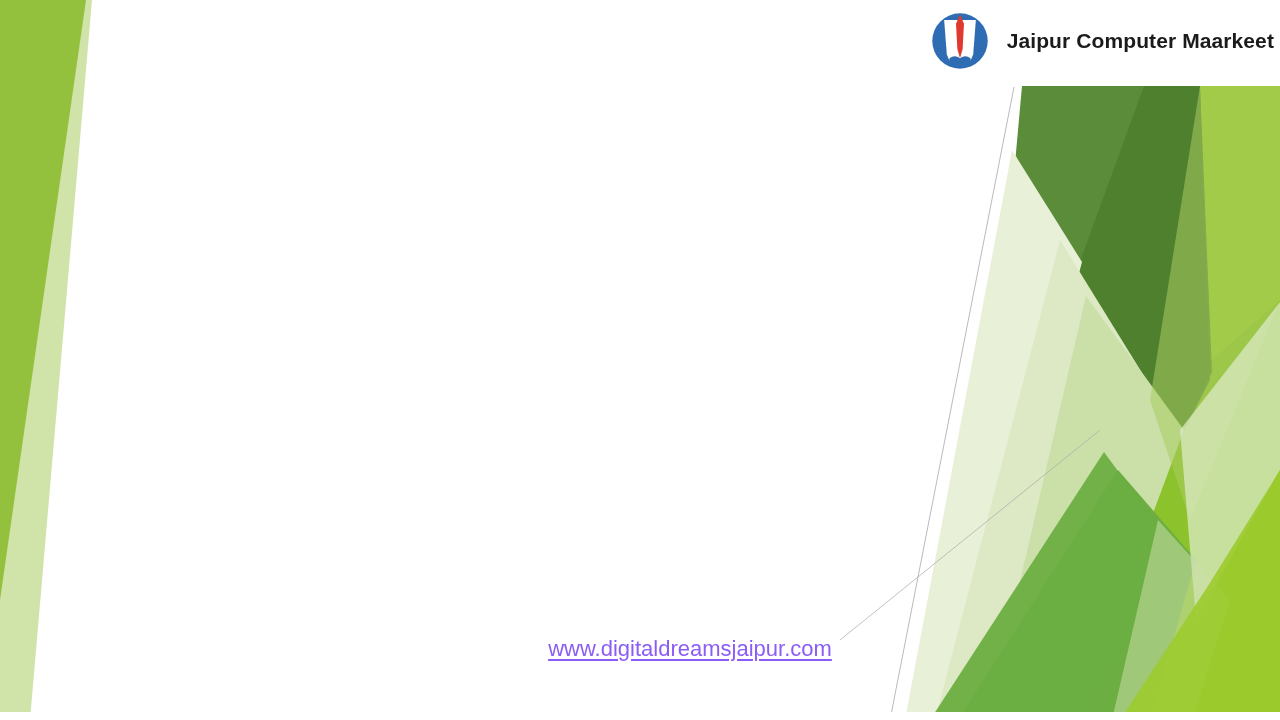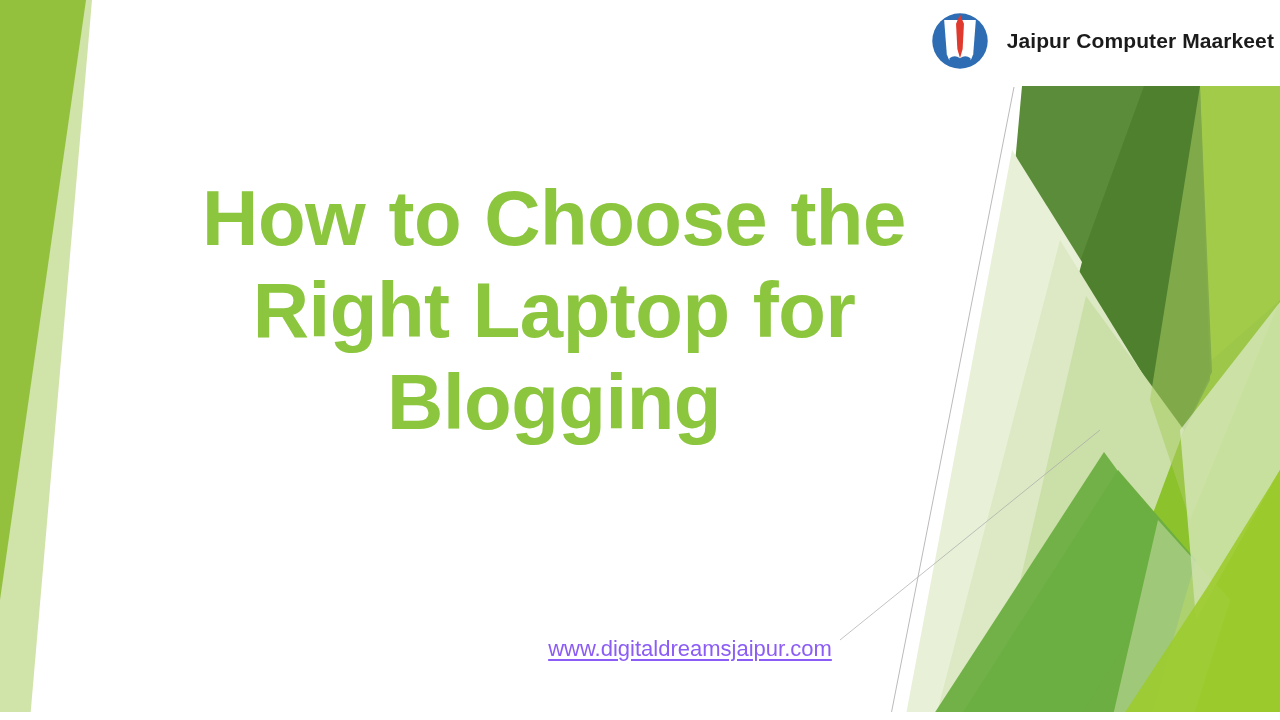--- a/index.html
+++ b/index.html
@@ -135,21 +135,18 @@
   <div class="logo-block">
     <svg class="logo-mark" viewBox="0 0 100 100" xmlns="http://www.w3.org/2000/svg">
       <circle cx="50" cy="50" r="42" fill="#2E6DB4"></circle>
       <path d="M26 18 L74 18 L70 70 Q66 86 50 86 Q34 86 30 70 Z" fill="#FFFFFF"></path>
       <path d="M34 76 Q42 70 50 76 Q58 70 66 76 L66 88 L34 88 Z" fill="#2E6DB4"></path>
       <path d="M50 10 L56 24 L54 62 L50 76 L46 62 L44 24 Z" fill="#E0392E"></path>
     </svg>
     <div class="logo-text">Jaipur Computer Maarkeet</div>
   </div>
 
-  <div class="title-wrap">
-    <h1 class="slide-title">How to Choose the Right Laptop for Blogging</h1>
-  </div>
 
   <div class="url-wrap">
     <span class="url-link">www.digitaldreamsjaipur.com</span>
   </div>
 
 </div>
 
 </body></html>

